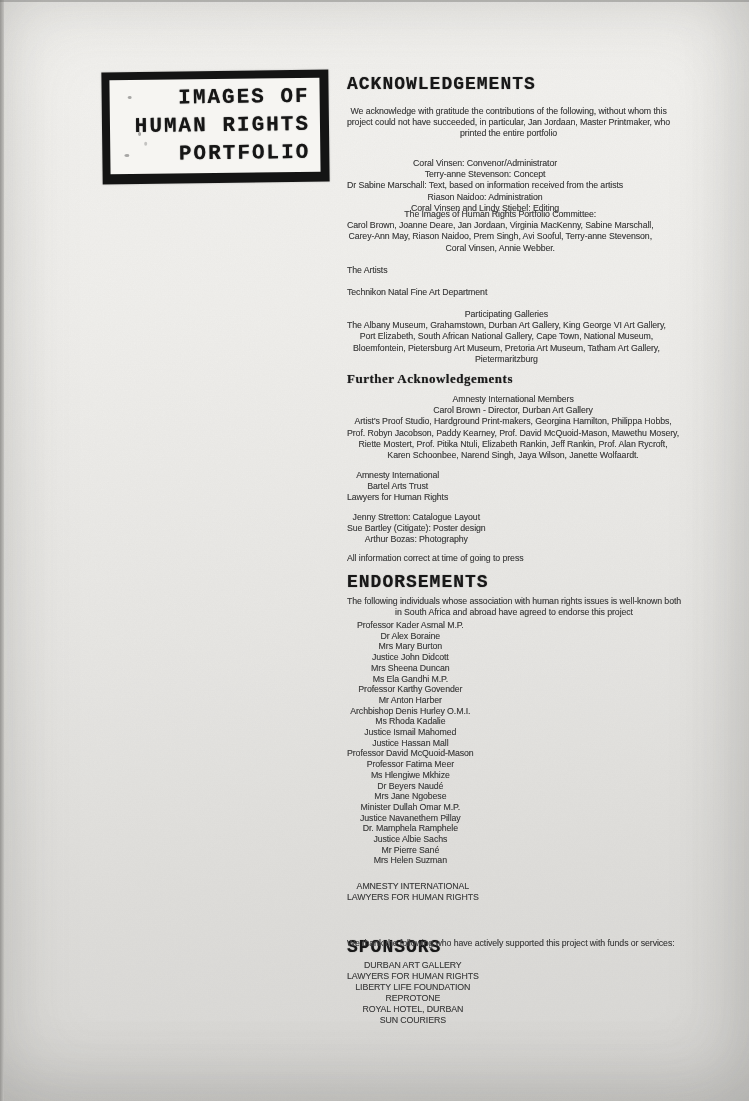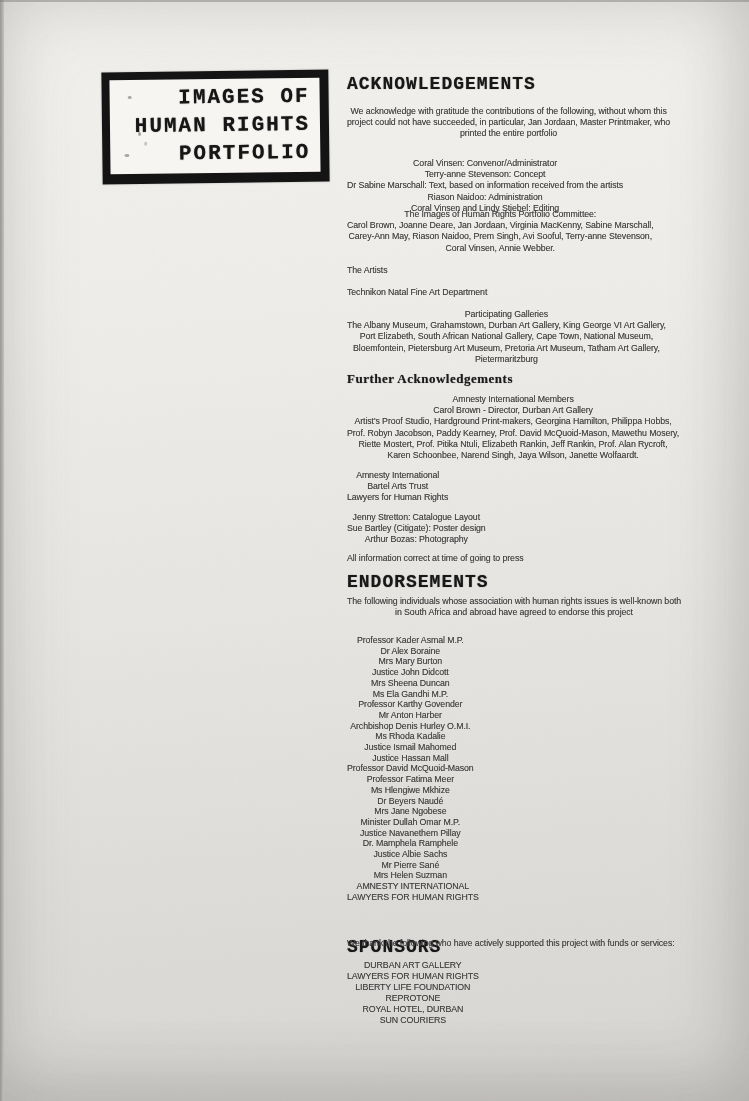--- a/index.html
+++ b/index.html
@@ -70,21 +70,21 @@
     color:#1b1b1b;
     text-shadow:0 0 .8px rgba(30,30,30,.6);
   }
   .body-text{
     font-size:8.8px;line-height:11.2px;
     letter-spacing:-.1px;
     color:#424242;
     text-shadow:0 0 .6px rgba(70,70,70,.55);
     text-align:center;
   }
-  .names{line-height:10.7px;margin-top:15px;}
+  .names{line-height:10.7px;}
   .caps{line-height:11px;}
 
   .watermark{
     position:absolute;right:37px;top:1040px;
     font-size:19px;letter-spacing:.3px;
     color:#6f706e;
   }
 </style>
 </head>
 <body>

